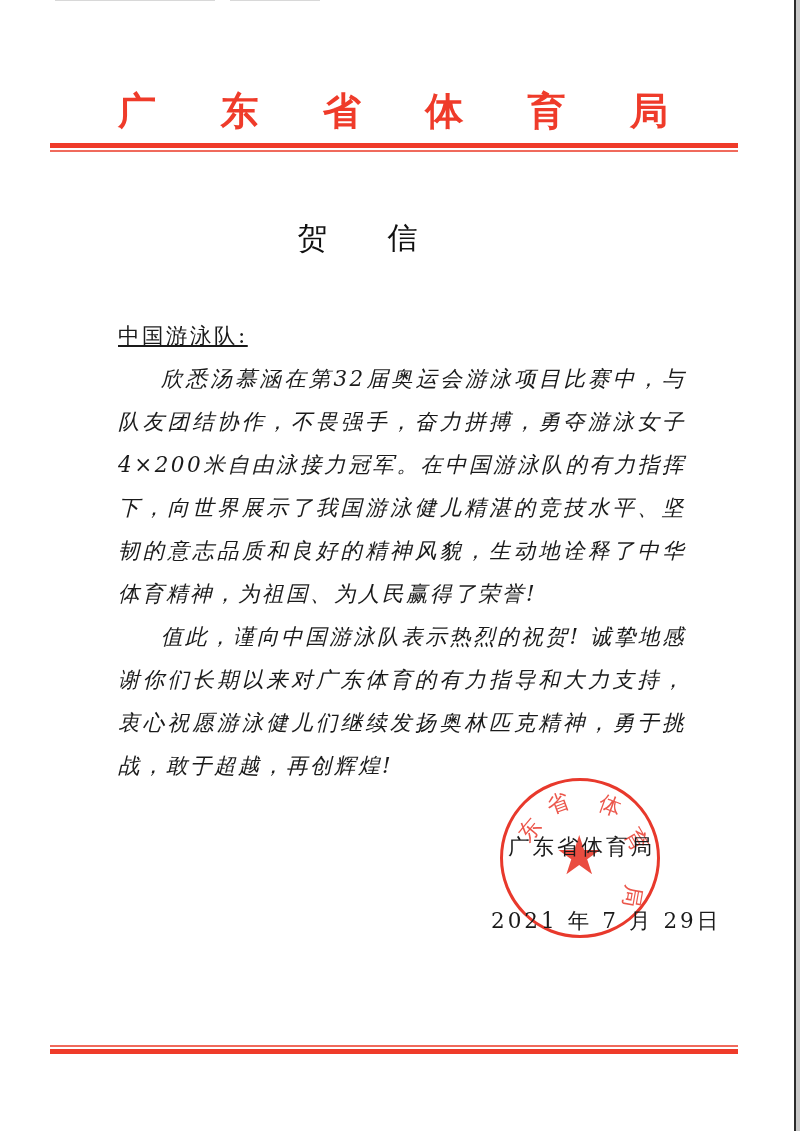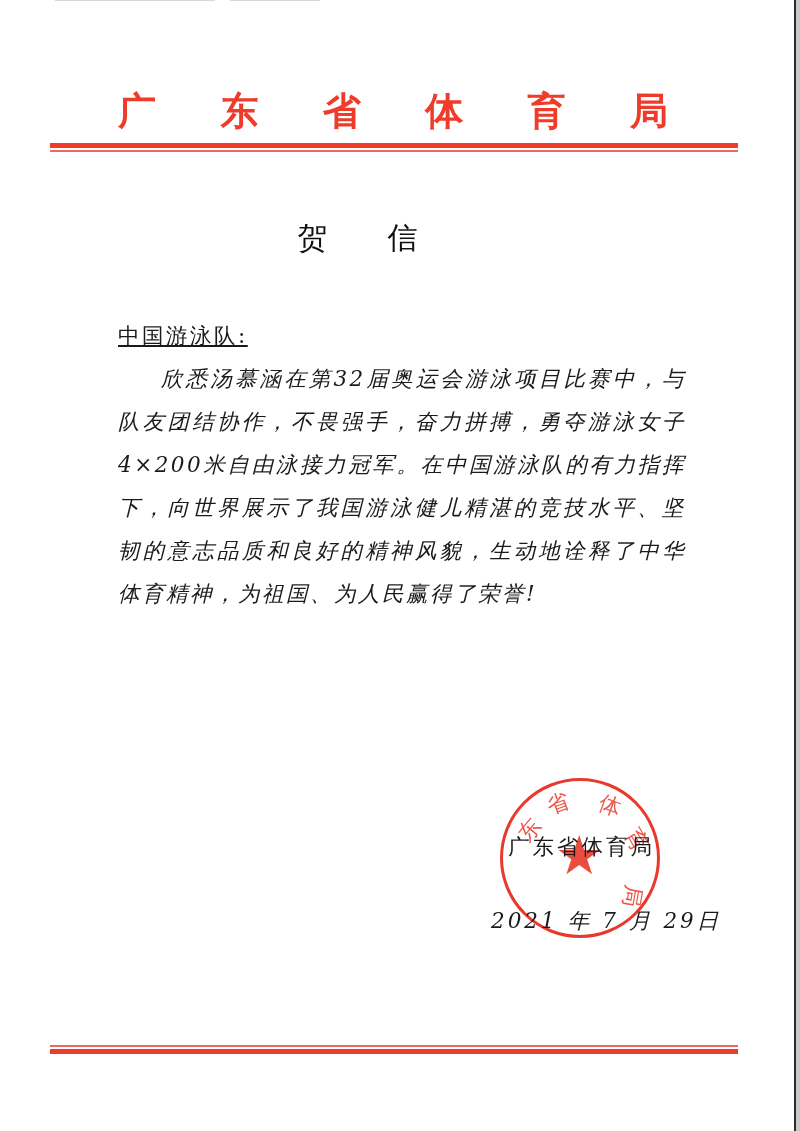--- a/index.html
+++ b/index.html
@@ -28,21 +28,21 @@
           letter-spacing: 2.5px; text-align: justify; }
   .salutation { margin: 0; text-decoration: underline; }
   .para { margin: 0; text-indent: 2em; font-style: italic; }
 
   .seal { position: absolute; left: 500px; top: 778px; width: 160px; height: 160px; border-radius: 50%;
           border: 3px solid #e8392c; box-sizing: border-box; }
   .seal-star { position: absolute; left: 52px; top: 48px; font-size: 54px; color: #e8392c; line-height: 1; opacity: 0.9; }
   .seal-text { position: absolute; font-size: 22px; color: #e8392c; opacity: 0.85; font-family: "DejaVu Sans", sans-serif; }
 
   .signer { position: absolute; top: 832px; left: 508px; font-size: 21.5px; letter-spacing: 3px; }
-  .date { position: absolute; top: 906px; left: 491px; font-size: 21.5px; letter-spacing: 3px; font-style: italic; }
+  .date { position: absolute; top: 906px; left: 491px; font-size: 21.5px; letter-spacing: 3px; }
   .date .sp { display: inline-block; width: 10px; }
 </style>
 </head>
 <body>
 
 <div class="top-scan"></div>
 <div class="top-scan2"></div>
 <div class="right-edge-shade"></div>
 <div class="right-edge"></div>
 
@@ -57,20 +57,21 @@
 <div class="rule thick-top"></div>
 <div class="rule thin-top"></div>
 
 <div class="doc-title">
   <span>贺</span><span class="gap"></span><span>信</span>
 </div>
 
 <div class="body">
   <p class="salutation">中国游泳队:</p>
   <p class="para">欣悉汤慕涵在第32届奥运会游泳项目比赛中，与队友团结协作，不畏强手，奋力拼搏，勇夺游泳女子4×200米自由泳接力冠军。在中国游泳队的有力指挥下，向世界展示了我国游泳健儿精湛的竞技水平、坚韧的意志品质和良好的精神风貌，生动地诠释了中华体育精神，为祖国、为人民赢得了荣誉!</p>
+  <p class="para">值此，谨向中国游泳队表示热烈的祝贺! 诚挚地感谢你们长期以来对广东体育的有力指导和大力支持，衷心祝愿游泳健儿们继续发扬奥林匹克精神，勇于挑战，敢于超越，再创辉煌!</p>
 </div>
 
 <div class="seal">
   <span class="seal-star">★</span>
   <span class="seal-text" style="left:16px;top:34px;transform:rotate(-50deg);">东</span>
   <span class="seal-text" style="left:44px;top:8px;transform:rotate(-20deg);">省</span>
   <span class="seal-text" style="left:96px;top:10px;transform:rotate(20deg);">体</span>
   <span class="seal-text" style="left:122px;top:44px;transform:rotate(60deg);">育</span>
   <span class="seal-text" style="left:118px;top:100px;transform:rotate(100deg);">局</span>
 </div>

